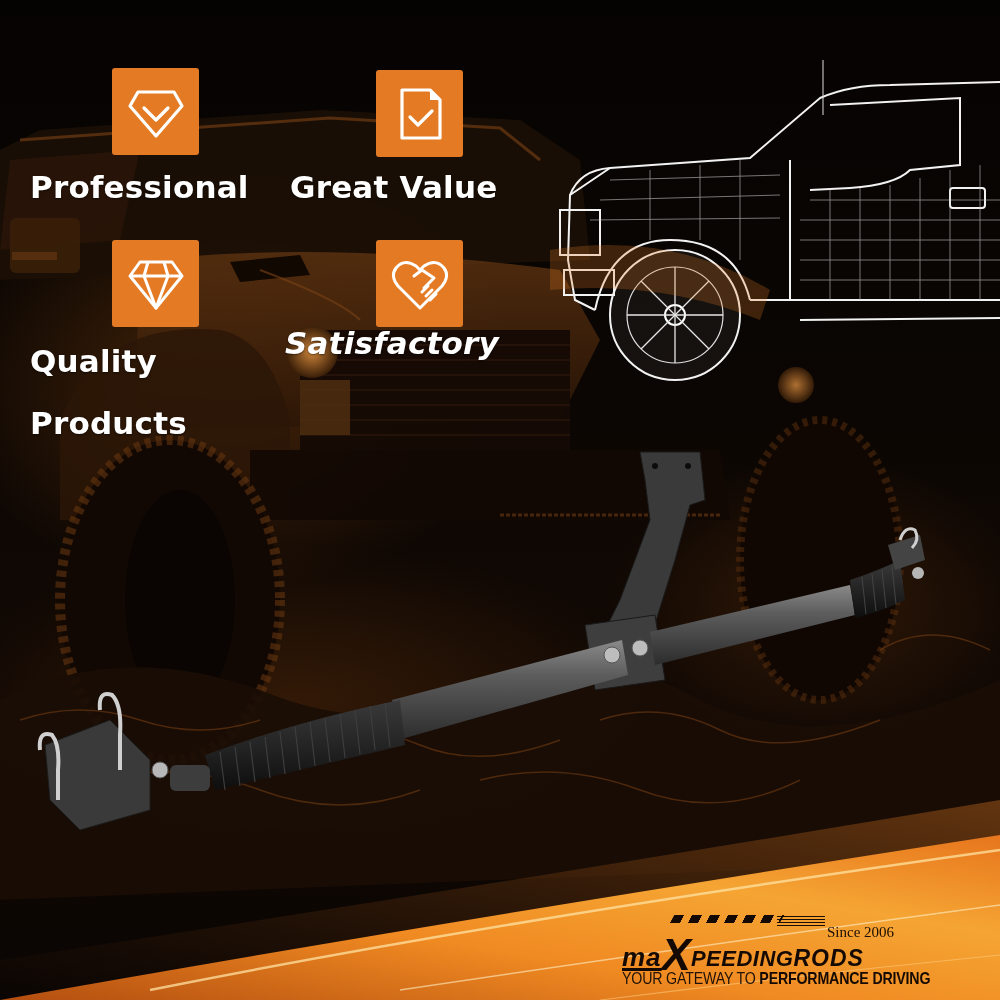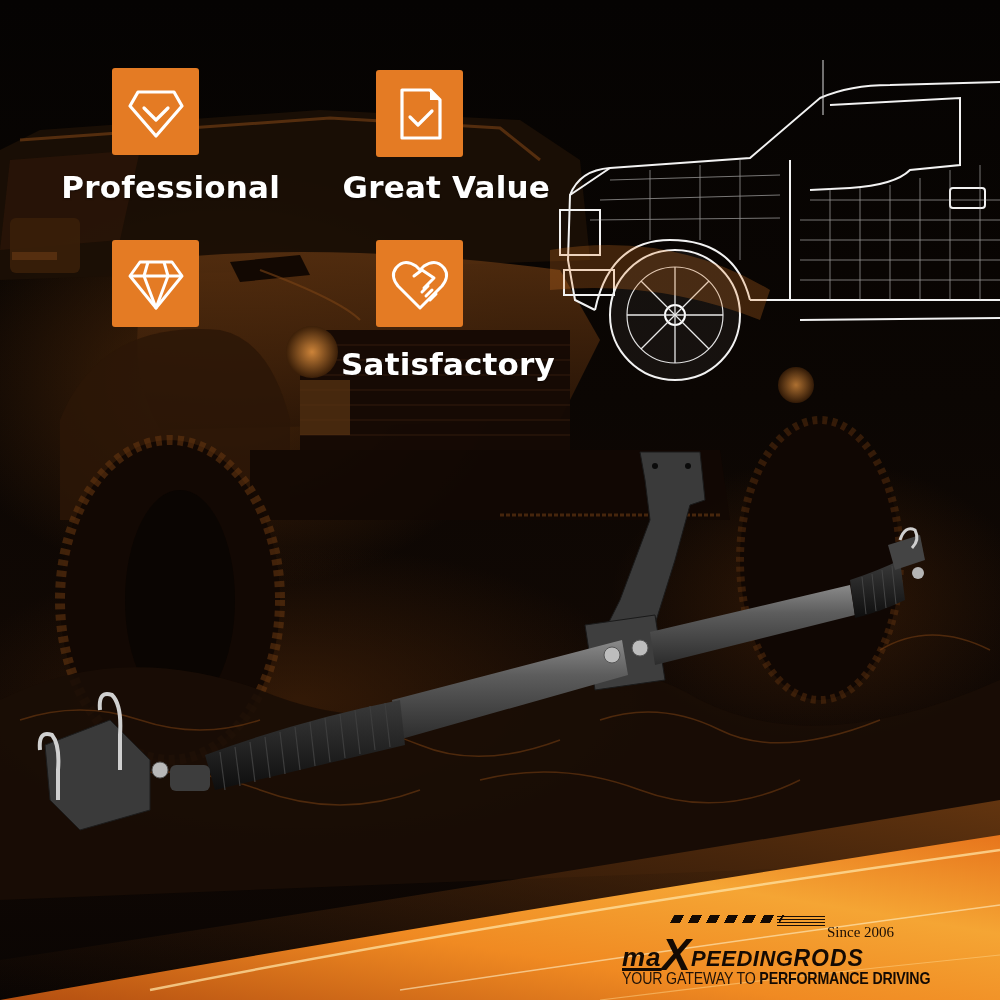--- a/index.html
+++ b/index.html
@@ -11,21 +11,21 @@
       radial-gradient(ellipse 500px 220px at 300px 700px, rgba(90,45,10,0.45), rgba(0,0,0,0) 70%),
       linear-gradient(180deg, #050302 0%, #0b0603 40%, #120904 70%, #0a0503 100%);
   }
   .bg-truck { position: absolute; left: 0; top: 0; }
   .wireframe { position: absolute; left: 550px; top: 60px; }
   .product { position: absolute; left: 0; top: 0; }
   .swoosh { position: absolute; left: 0; top: 0; }
 
   .feature-icon { position: absolute; width: 87px; height: 87px; background: #e47b24; border-radius: 3px; display: flex; align-items: center; justify-content: center; }
   .feature-icon svg { width: 64px; height: 64px; }
-  .feature-label { position: absolute; color: #ffffff; font-family: "DejaVu Sans", sans-serif; font-weight: bold; font-size: 31px; line-height: 62px; text-align: right; letter-spacing: 0.2px; text-shadow: 0 1px 2px rgba(0,0,0,0.5); }
+  .feature-label { position: absolute; color: #ffffff; font-family: "DejaVu Sans", sans-serif; font-weight: bold; font-size: 31px; line-height: 62px; text-align: left; letter-spacing: 0.2px; text-shadow: 0 1px 2px rgba(0,0,0,0.5); }
 
   .brand { position: absolute; left: 622px; top: 912px; width: 330px; }
   .brand-since { position: absolute; left: 205px; top: 0; font-family: Liberation Serif, serif; font-size: 15px; color: #1a0e05; margin-top: 12px; }
   .brand-since-lines { position: absolute; left: 155px; top: 4px; width: 48px; height: 12px;
     background: repeating-linear-gradient(180deg, #1a0e05 0 1px, transparent 1px 3px); }
   .brand-name { position: absolute; left: 0; top: 14px; font-family: "Liberation Sans", sans-serif; font-weight: bold; font-style: italic; color: #140a03; white-space: nowrap; }
   .brand-name .ma { font-size: 26px; letter-spacing: 1px; text-decoration: underline; text-decoration-thickness: 3px; }
   .brand-name .x { font-size: 44px; position: relative; top: 4px; }
   .brand-name .peeding { font-size: 22px; letter-spacing: 0.5px; }
   .brand-name .rods { font-size: 23px; letter-spacing: 1px; }
@@ -252,29 +252,33 @@
     <span>Great Value</span>
   </div>
 
   <div class="feature-icon" style="left:112px; top:240px;">
     <svg viewBox="0 0 64 64">
       <path d="M16 10 L48 10 L58 24 L32 56 L6 24 Z" fill="none" stroke="#fff" stroke-width="3" stroke-linejoin="round"></path>
       <path d="M6 24 L58 24" stroke="#fff" stroke-width="3"></path>
       <path d="M24 10 L20 24 L32 56 L44 24 L40 10" fill="none" stroke="#fff" stroke-width="3" stroke-linejoin="round"></path>
     </svg>
   </div>
+  <div class="feature-label" style="left:30px; top:330px; width:250px;">
+    <div>Quality</div>
+    <div>Products</div>
+  </div>
 
   <div class="feature-icon" style="left:376px; top:240px;">
     <svg viewBox="0 0 64 64">
       <path d="M32 56 L10 34 Q2 24 8 16 Q16 6 28 14 L32 18 L36 14 Q48 6 56 16 Q62 24 54 34 Z" fill="none" stroke="#fff" stroke-width="3" stroke-linejoin="round"></path>
       <path d="M26 24 L34 18 L46 26 L36 36" fill="none" stroke="#fff" stroke-width="3" stroke-linejoin="round" stroke-linecap="round"></path>
       <path d="M34 40 L40 34 M38 44 L44 38 M42 48 L48 42" stroke="#fff" stroke-width="3" stroke-linecap="round"></path>
     </svg>
   </div>
-  <div class="feature-label" style="left:285px; top:333px; width:270px;">
+  <div class="feature-label" style="left:285px; top:312px; width:270px;font-style:italic;">
     <div>Satisfactory</div>
   </div>
 
   <div class="brand">
     <div class="brand-since-lines"></div>
     <div class="brand-since">Since 2006</div>
     <div class="brand-checker"></div>
     <div class="brand-name">
       <span class="ma">ma</span><span class="x">X</span><span class="peeding">PEEDING</span><span class="rods">RODS</span>
     </div>

